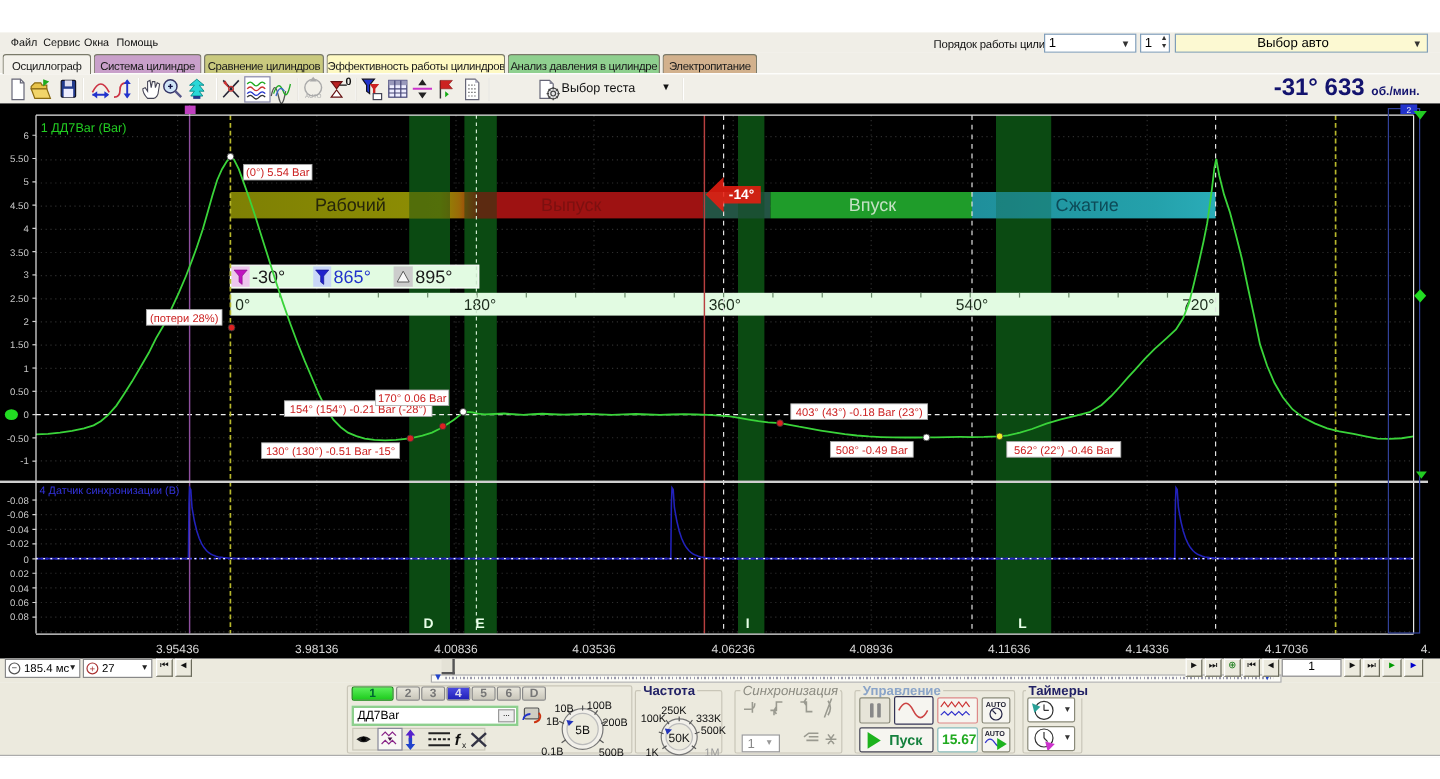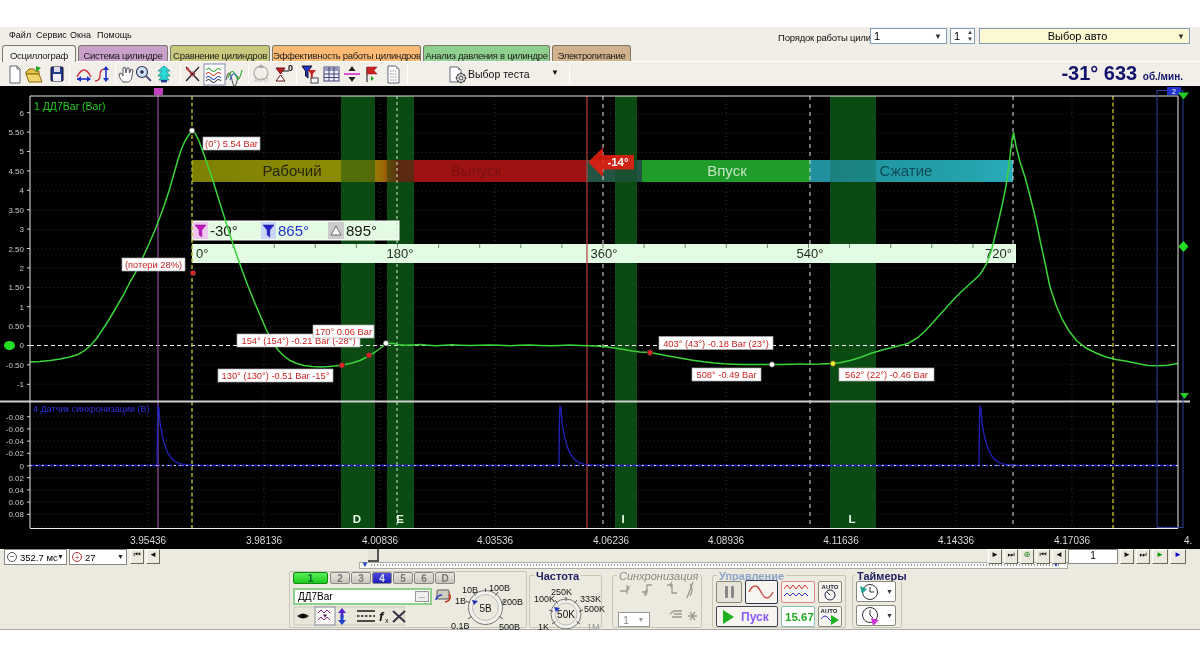--- a/index.html
+++ b/index.html
@@ -52,21 +52,21 @@
     </div>
   <div class="combo" style="left:979px; top:28px; width:211px; background:#fcf9d2;">
       <span style="position:absolute;left:0;right:14px;top:1px;text-align:center;">Выбор авто</span>
       <span class="arr">▼</span>
     </div>
 
   <div class="abs" id="tabsrow">
     <div class="tab" style="left:2px; width:74px; background:#f4f2ec; height:17px; z-index:2;">Осциллограф</div>
     <div class="tab" style="left:78px; width:90px; background:#c9a0ca;">Система цилиндре</div>
     <div class="tab" style="left:170px; width:100px; background:#c9c97e;">Сравнение цилиндров</div>
-    <div class="tab" style="left:272px; width:149px; background:#fdba74;">Эффективность работы цилиндров</div>
+    <div class="tab" style="left:272px; width:149px; background:#fef9c3;">Эффективность работы цилиндров</div>
     <div class="tab" style="left:423px; width:127px; background:#8fd08f;">Анализ давления в цилиндре</div>
     <div class="tab" style="left:552px; width:79px; background:#d2b18d;">Электропитание</div>
   </div>
 
   <div class="abs" id="toolbar">
     <div class="tsep" style="left:69px"></div>
     <div class="tsep" style="left:115px"></div>
     <div class="tsep" style="left:180px"></div>
     <div class="tsep" style="left:248px"></div>
     <div class="tsep" style="left:296px"></div>
@@ -397,21 +397,21 @@
 <text x="841" y="544">4.11636</text>
 <text x="956" y="544">4.14336</text>
 <text x="1072" y="544">4.17036</text>
 <text x="1184" y="544" text-anchor="start">4.</text>
 </g>
 </svg>
 
   <div class="abs" id="navrow">
     <div class="combo" style="left:4px; top:0px; width:63px; background:#fff; border-color:#888;">
       <span style="position:absolute;left:2px;top:2px;width:10px;height:10px;border:1px solid #555;border-radius:50%;font-size:8px;line-height:8px;text-align:center;color:#333;">−</span>
-      <span style="position:absolute;left:15px;top:2px;font-size:9.5px;">352.7 мс</span>
+      <span style="position:absolute;left:15px;top:2px;font-size:9.5px;">185.4 мс</span>
       <span style="position:absolute;right:2px;top:3px;font-size:7px;color:#222;">▼</span>
     </div>
     <div class="combo" style="left:69px; top:0px; width:58px; background:#fff; border-color:#888;">
       <span style="position:absolute;left:2px;top:2px;width:10px;height:10px;border:1px solid #a33;border-radius:50%;font-size:8px;line-height:9px;text-align:center;color:#a33;">+</span>
       <span style="position:absolute;left:15px;top:2px;font-size:9.5px;">27</span>
       <span style="position:absolute;right:2px;top:3px;font-size:7px;color:#222;">▼</span>
     </div>
     <div class="navbtn" style="left:130px; width:14px;">⏮</div>
     <div class="navbtn" style="left:146px; width:14px;">◄</div>
     <div style="position:absolute; left:359px; top:13px; width:709px; height:7px; background:#fbfbf6; border:1px solid #aaa;"></div>
@@ -558,21 +558,21 @@
     </div>
     <div class="pbtn" style="left:818px; top:12px; width:24px; height:22px;">
       <svg width="22" height="20">
           <text x="11" y="7" font-size="6" font-weight="bold" fill="#223" text-anchor="middle">AUTO</text>
           <circle cx="11" cy="13" r="5" fill="none" stroke="#224" stroke-width="1"></circle>
           <line x1="11" y1="13" x2="8" y2="10" stroke="#224"></line>
         </svg>
     </div>
     <div class="pbtn" style="left:716px; top:37px; width:62px; height:21px; border-color:#445;">
       <span style="position:absolute;left:6px;top:3px;width:0;height:0;border-left:11px solid #1db31d;border-top:7px solid transparent;border-bottom:7px solid transparent;"></span>
-      <span style="position:absolute;left:24px;top:3px;font-size:12px;font-weight:bold;color:#8b5cf6;">Пуск</span>
+      <span style="position:absolute;left:24px;top:3px;font-size:12px;font-weight:bold;color:#15803d;">Пуск</span>
     </div>
     <div class="pbtn" style="left:781px; top:37px; width:34px; height:21px; border-color:#8bb; background:#fff;">
       <span style="position:absolute;left:3px;top:4px;font-size:11.5px;font-weight:bold;color:#2a2;">15.67</span>
     </div>
     <div class="pbtn" style="left:818px; top:37px; width:24px; height:21px;">
       <svg width="22" height="19">
           <text x="10" y="6" font-size="6" font-weight="bold" fill="#223" text-anchor="middle">AUTO</text>
           <path d="M2,12 q4,-6 8,0 q4,6 8,0" fill="none" stroke="#33c" stroke-width="1"></path>
           <path d="M12,8 l8,5 l-8,5 z" fill="#1db31d"></path>
         </svg>

